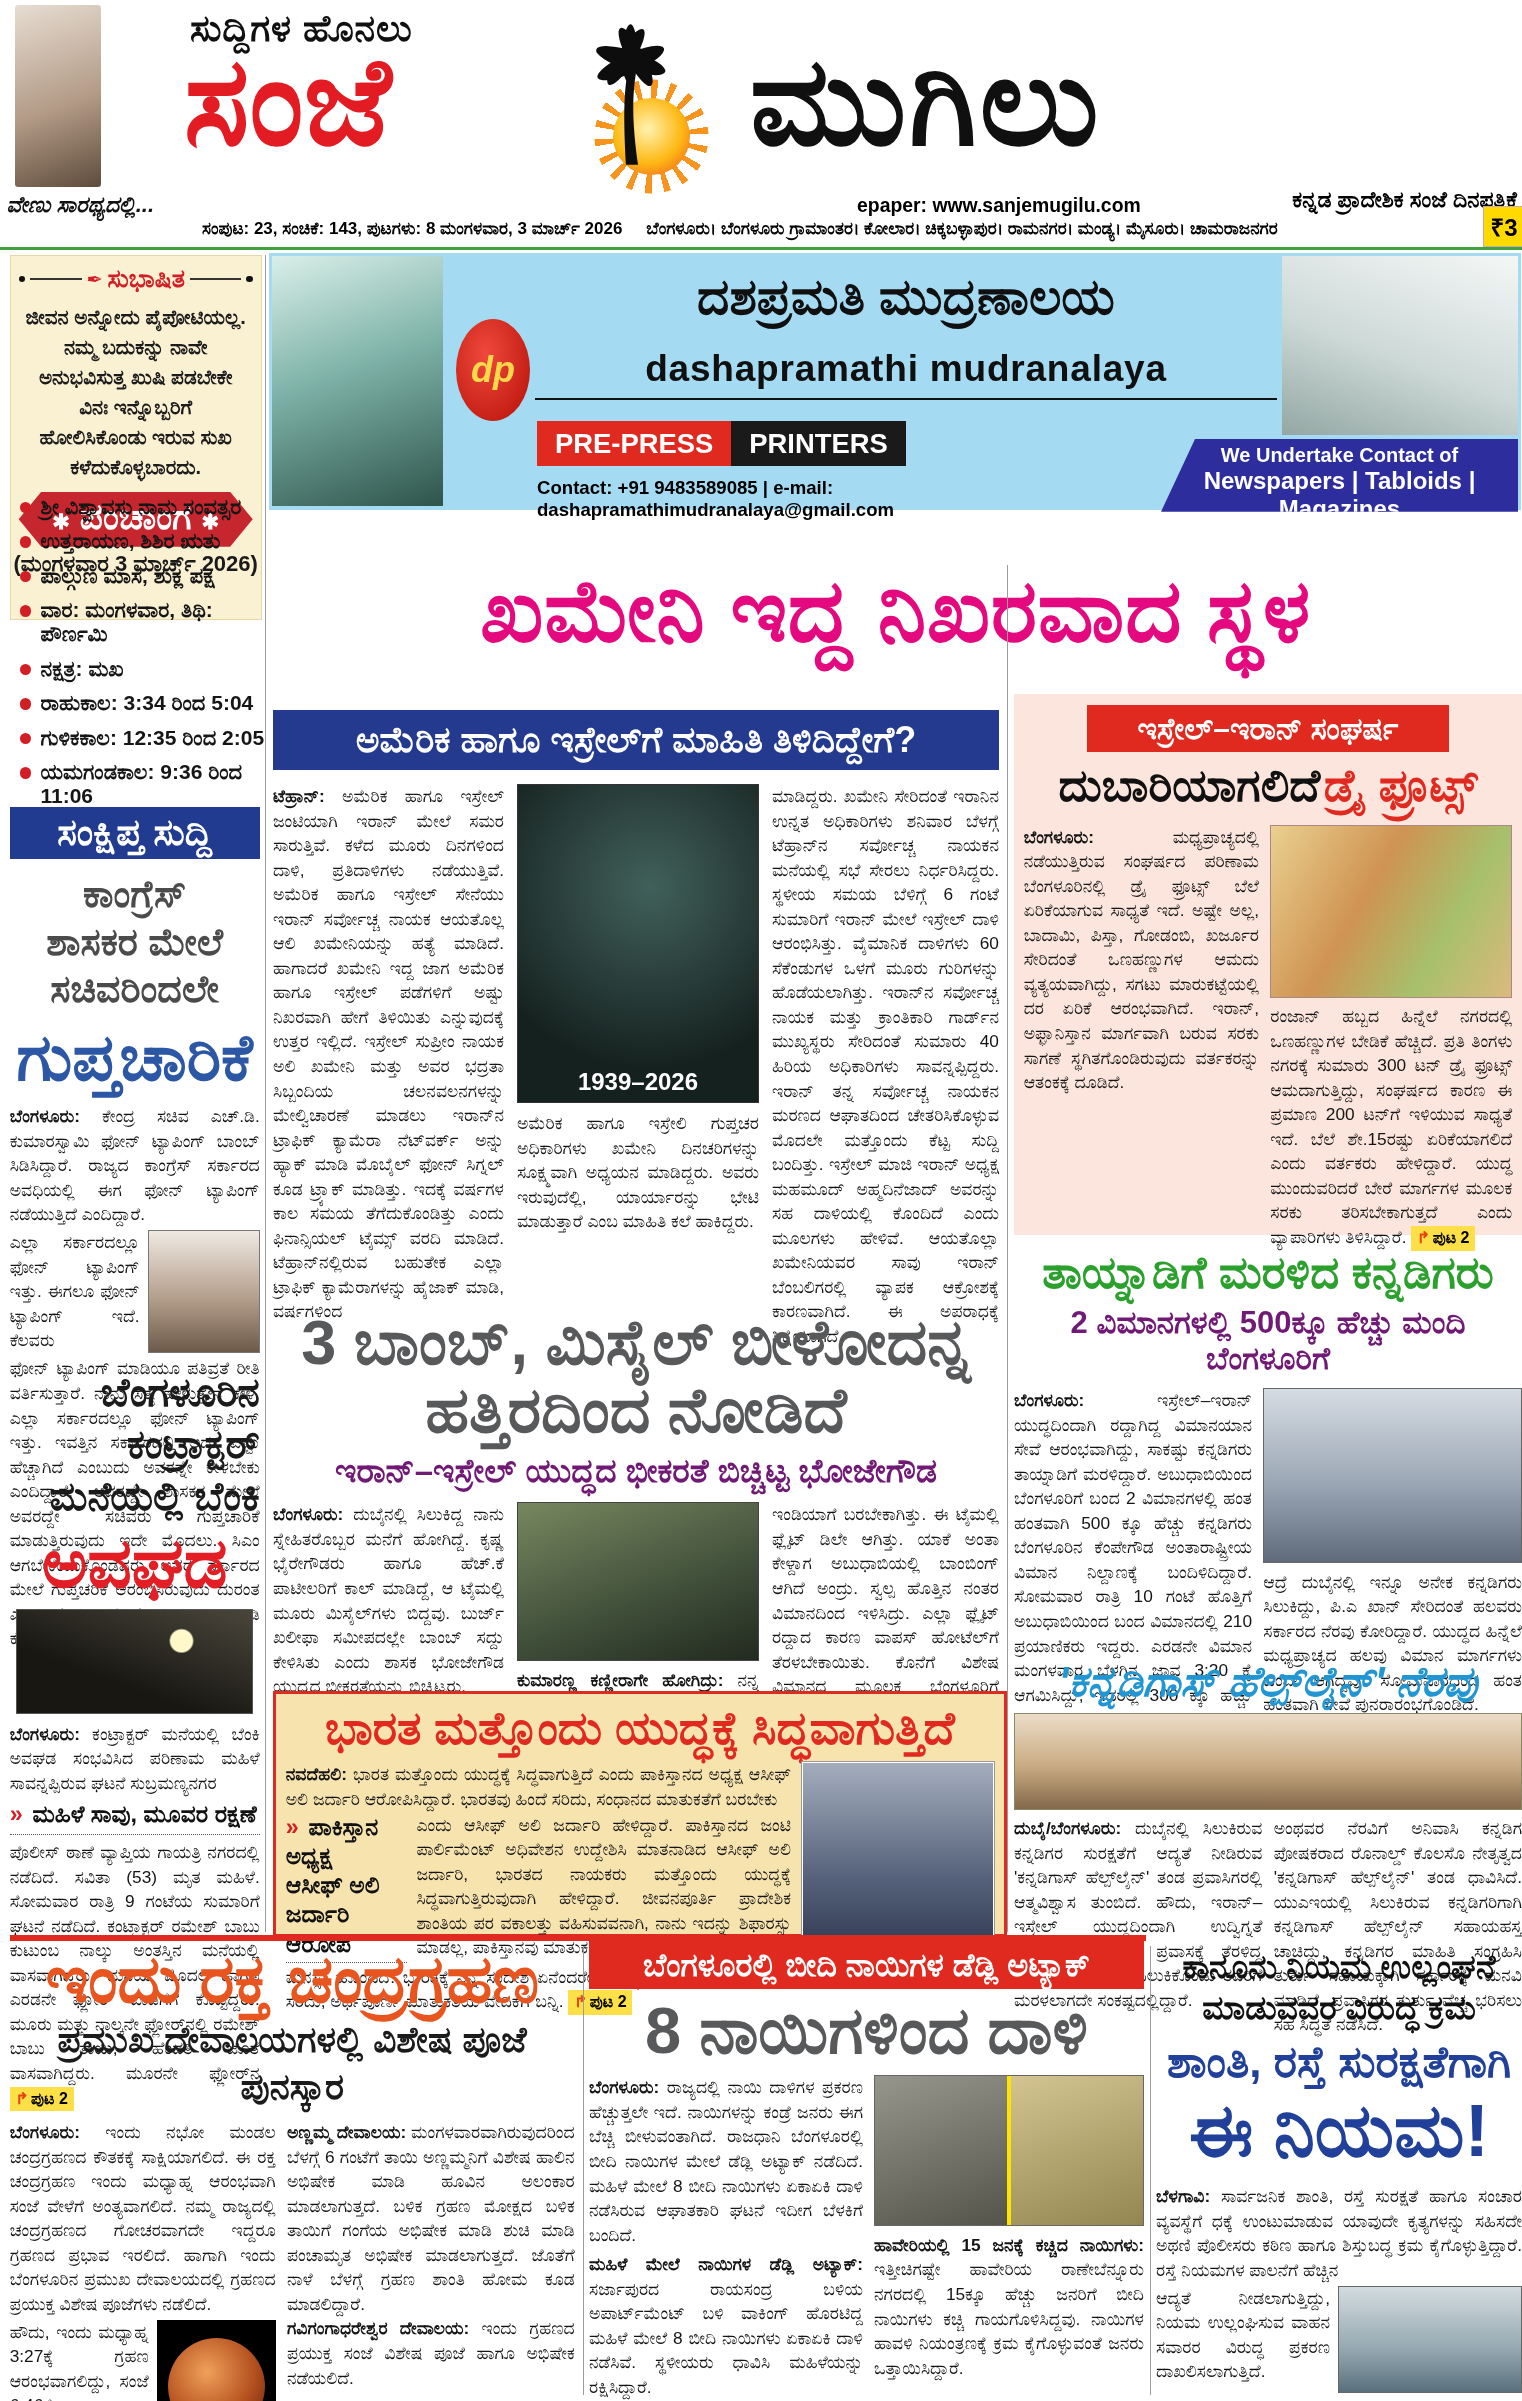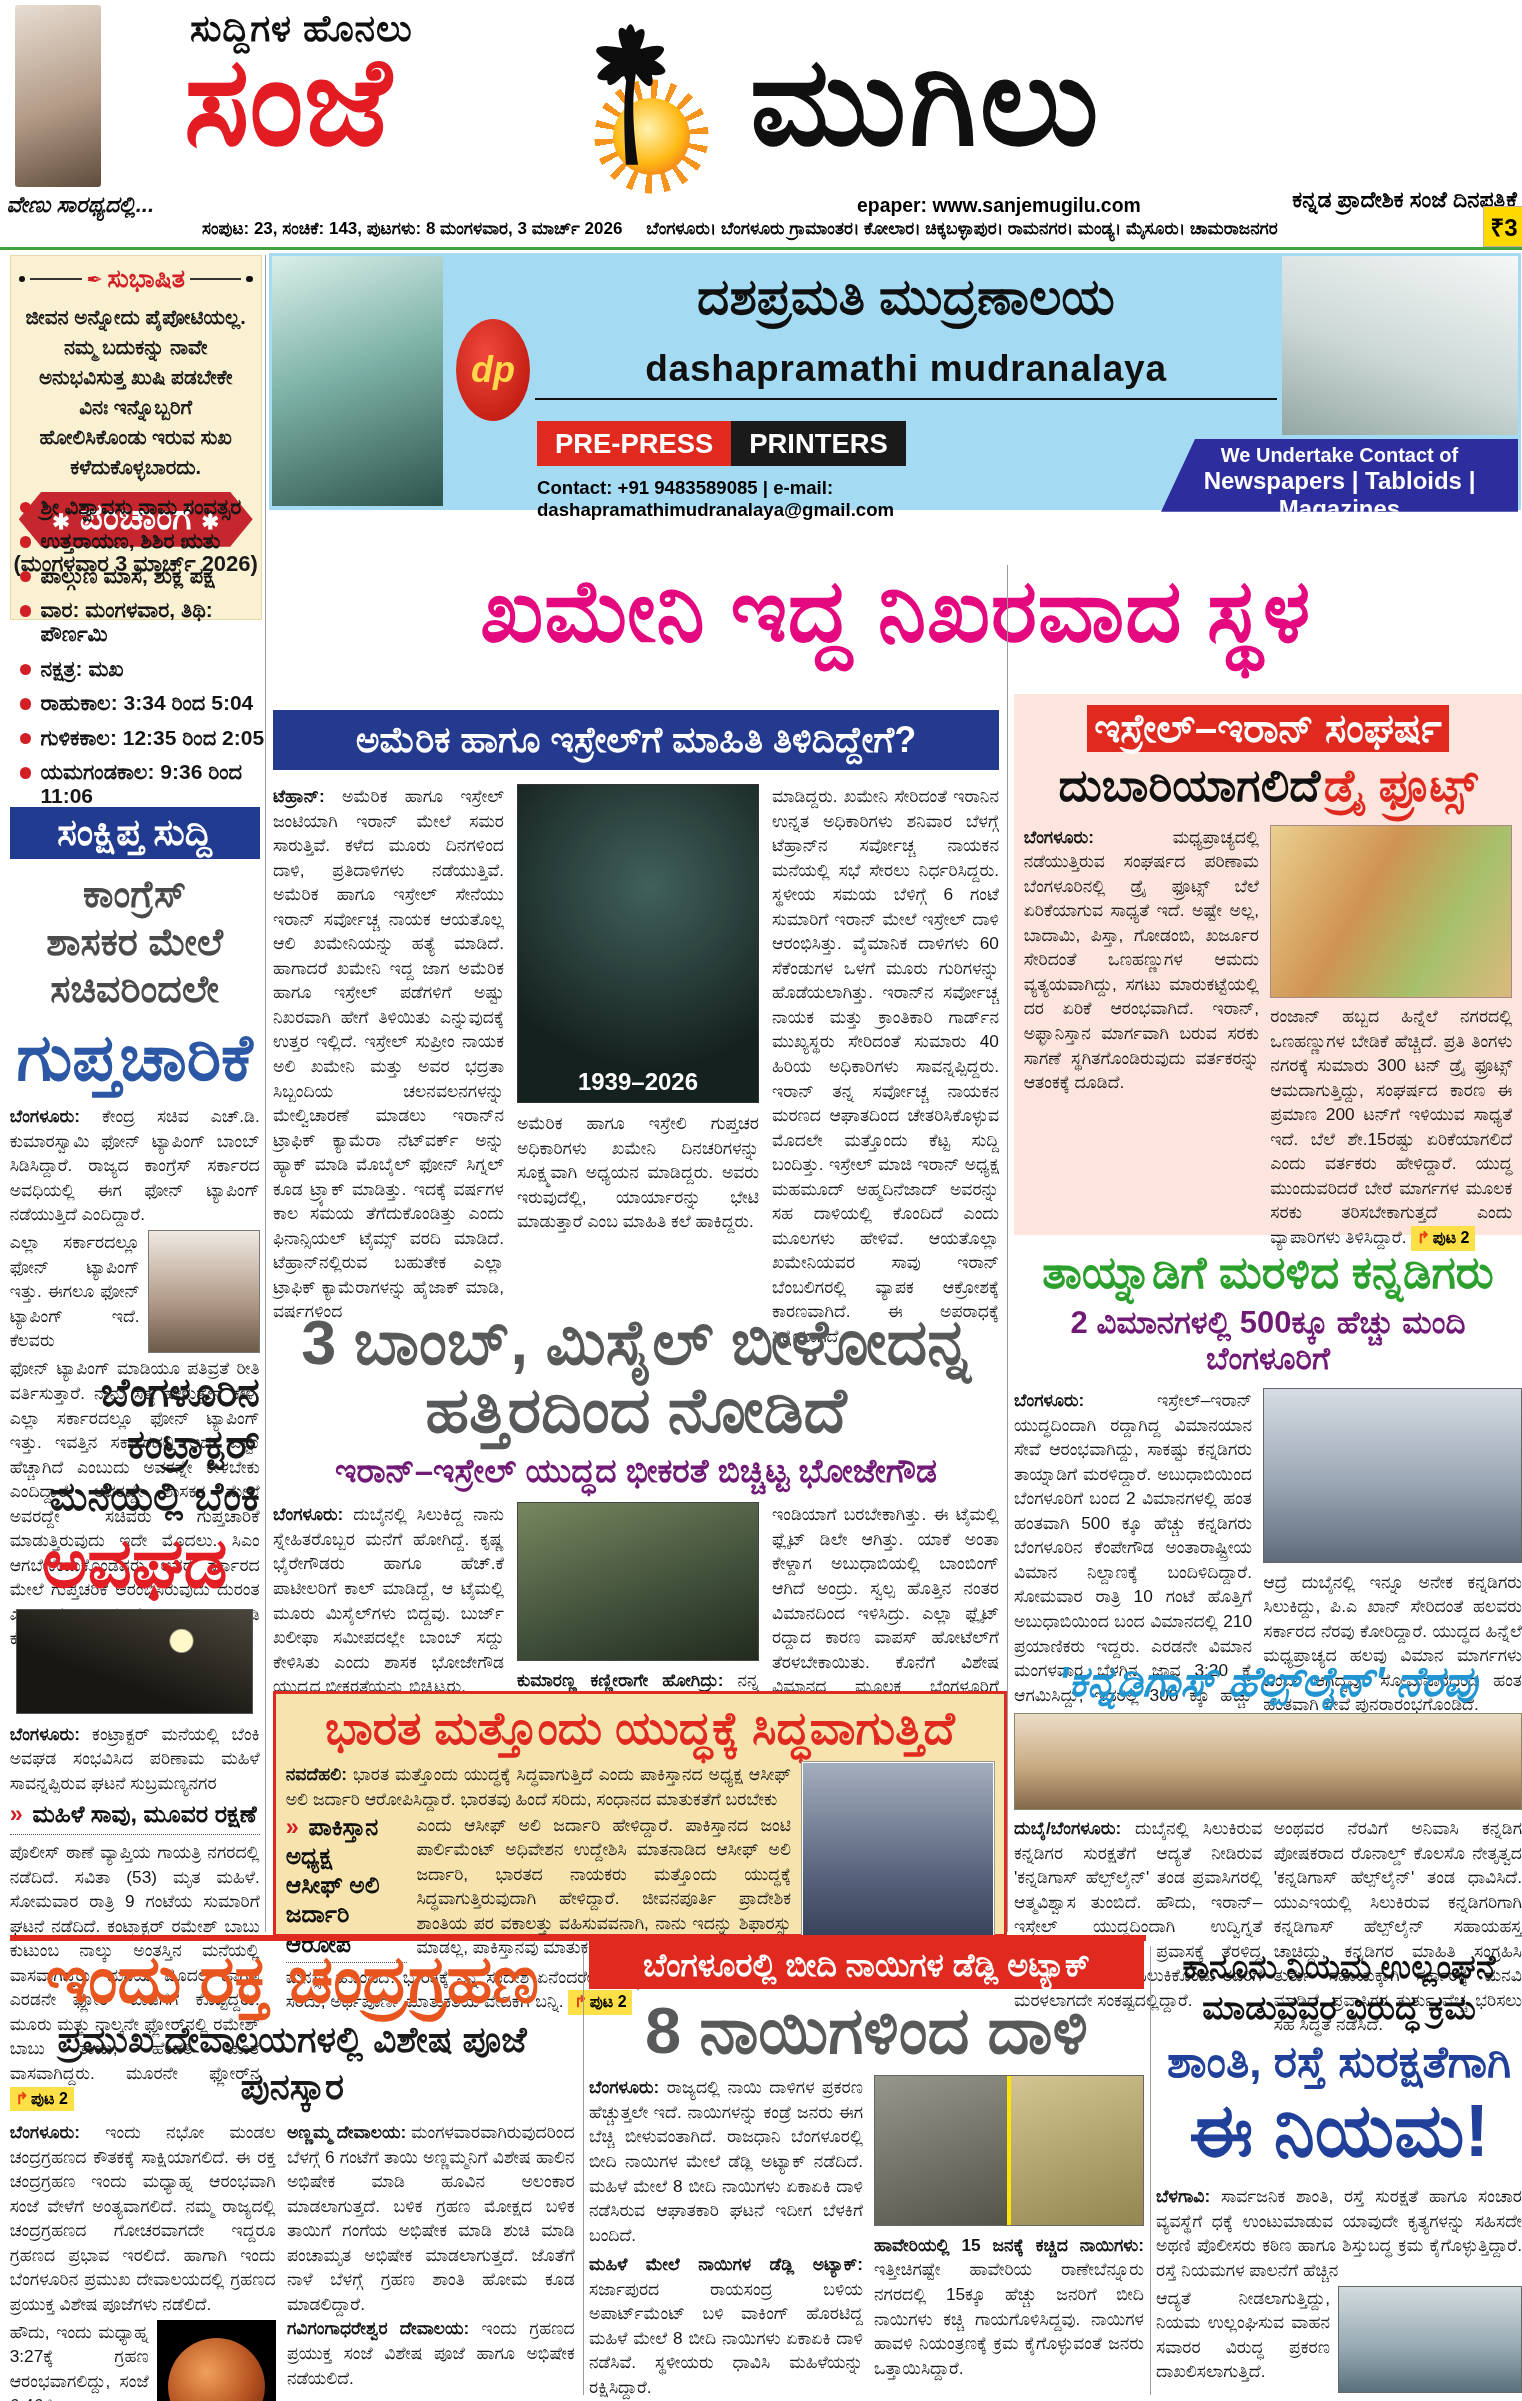--- a/index.html
+++ b/index.html
@@ -41,21 +41,21 @@
   .kicker-gray{font-size:38px;font-weight:bold;color:#4b4b4b;line-height:1.25;text-align:center;}
   .hl-blue{font-size:65px;font-weight:900;color:#2B57A5;text-align:center;line-height:1;}
   .hl-red-big{font-size:69px;font-weight:900;color:#E31E24;text-align:center;line-height:1;}
   .hl-black{font-size:40px;font-weight:bold;color:#1b1b1b;line-height:1.3;text-align:center;}
   
   .lead-hl{font-size:87px;font-weight:900;color:#E5097F;text-align:center;line-height:1.05;letter-spacing:0.8px;}
   .lead-sub{background:#233A8F;color:#fff;font-size:36px;font-weight:900;text-align:center;line-height:60px;}
   .cap-years{position:absolute;left:0;right:0;bottom:6.5px;text-align:center;color:#fff;font-weight:bold;font-size:24px;}
   
   .pinkbox{background:#FBE5DC;}
-  .redband{background:#E02A20;color:#fff;font-weight:900;font-size:40px;text-align:center;line-height:47px;}
+  .redband{background:#E02A20;color:#fff;font-weight:900;font-size:30px;text-align:center;line-height:47px;}
   .df-hl-black{font-size:45px;font-weight:900;color:#111;}
   .df-hl-red{font-size:45px;font-weight:900;color:#E02A20;}
   
   .hl-gray{font-size:63px;font-weight:900;color:#58595B;text-align:center;line-height:1.08;}
   .sub-black{font-size:33px;font-weight:900;color:#701a75;text-align:center;}
   .hl-green{font-size:45px;font-weight:900;color:#2BA02D;text-align:center;}
   .hl-cyan{font-size:42px;font-weight:900;color:#2196D3;text-align:center;font-style:italic;}
   .zbox{background:#F6E3AE;border:3.2px solid #E02A20;}
   .z-hl{font-size:46px;font-weight:900;color:#E02A20;text-align:center;}
   

